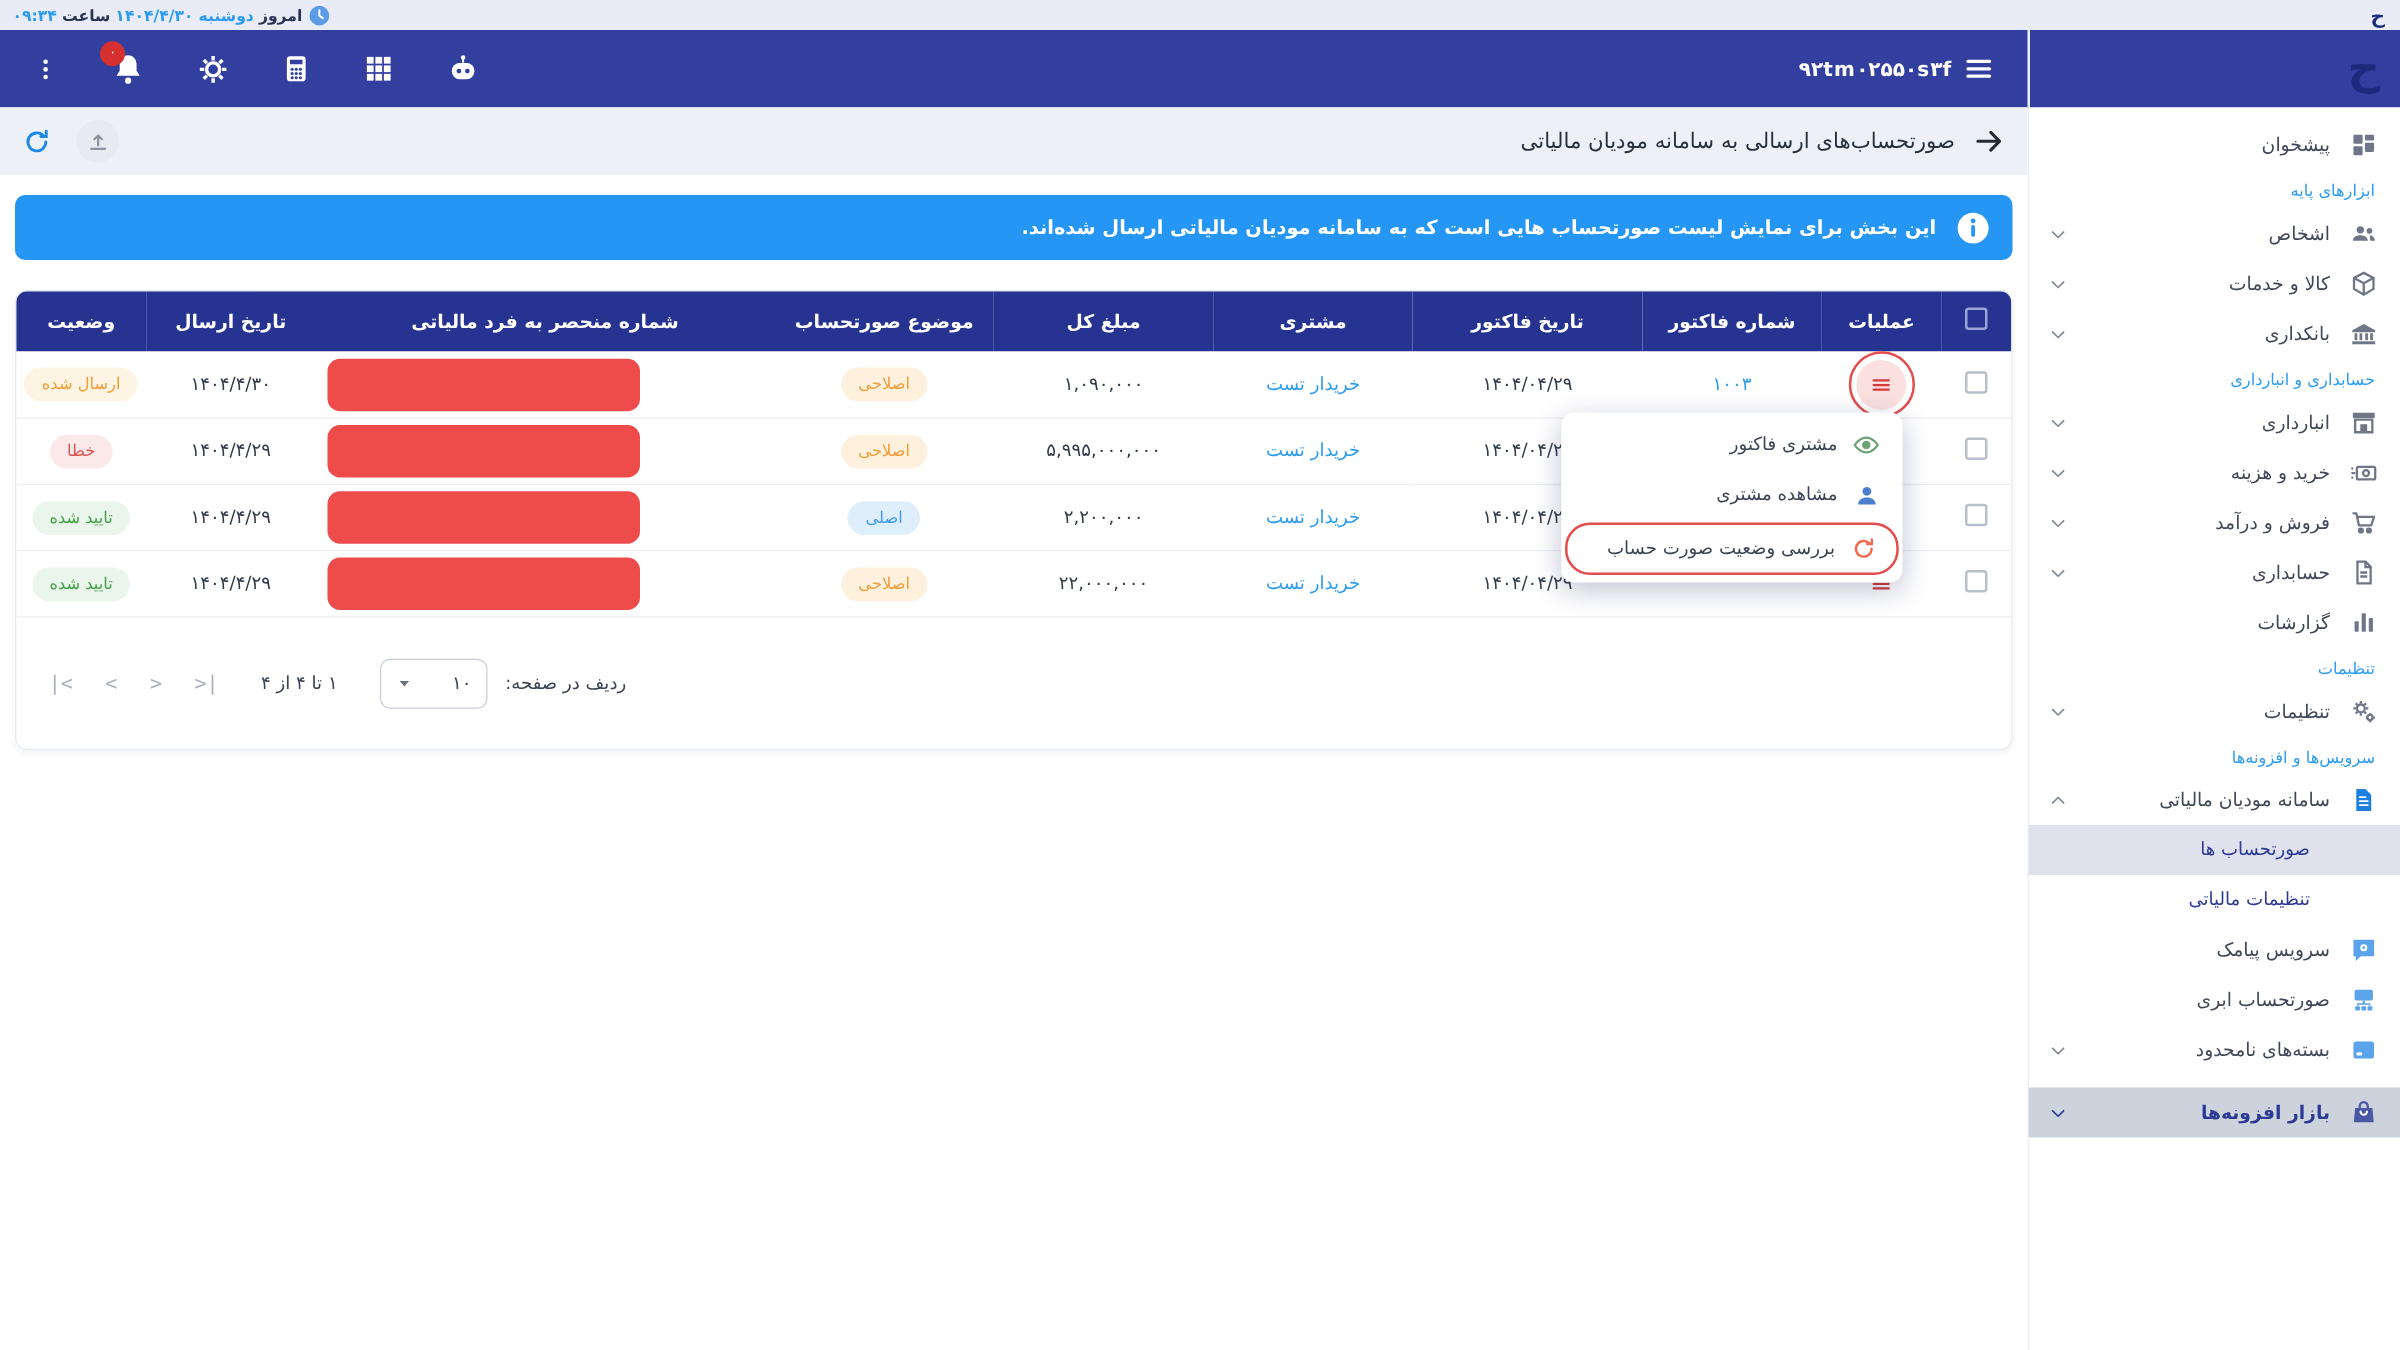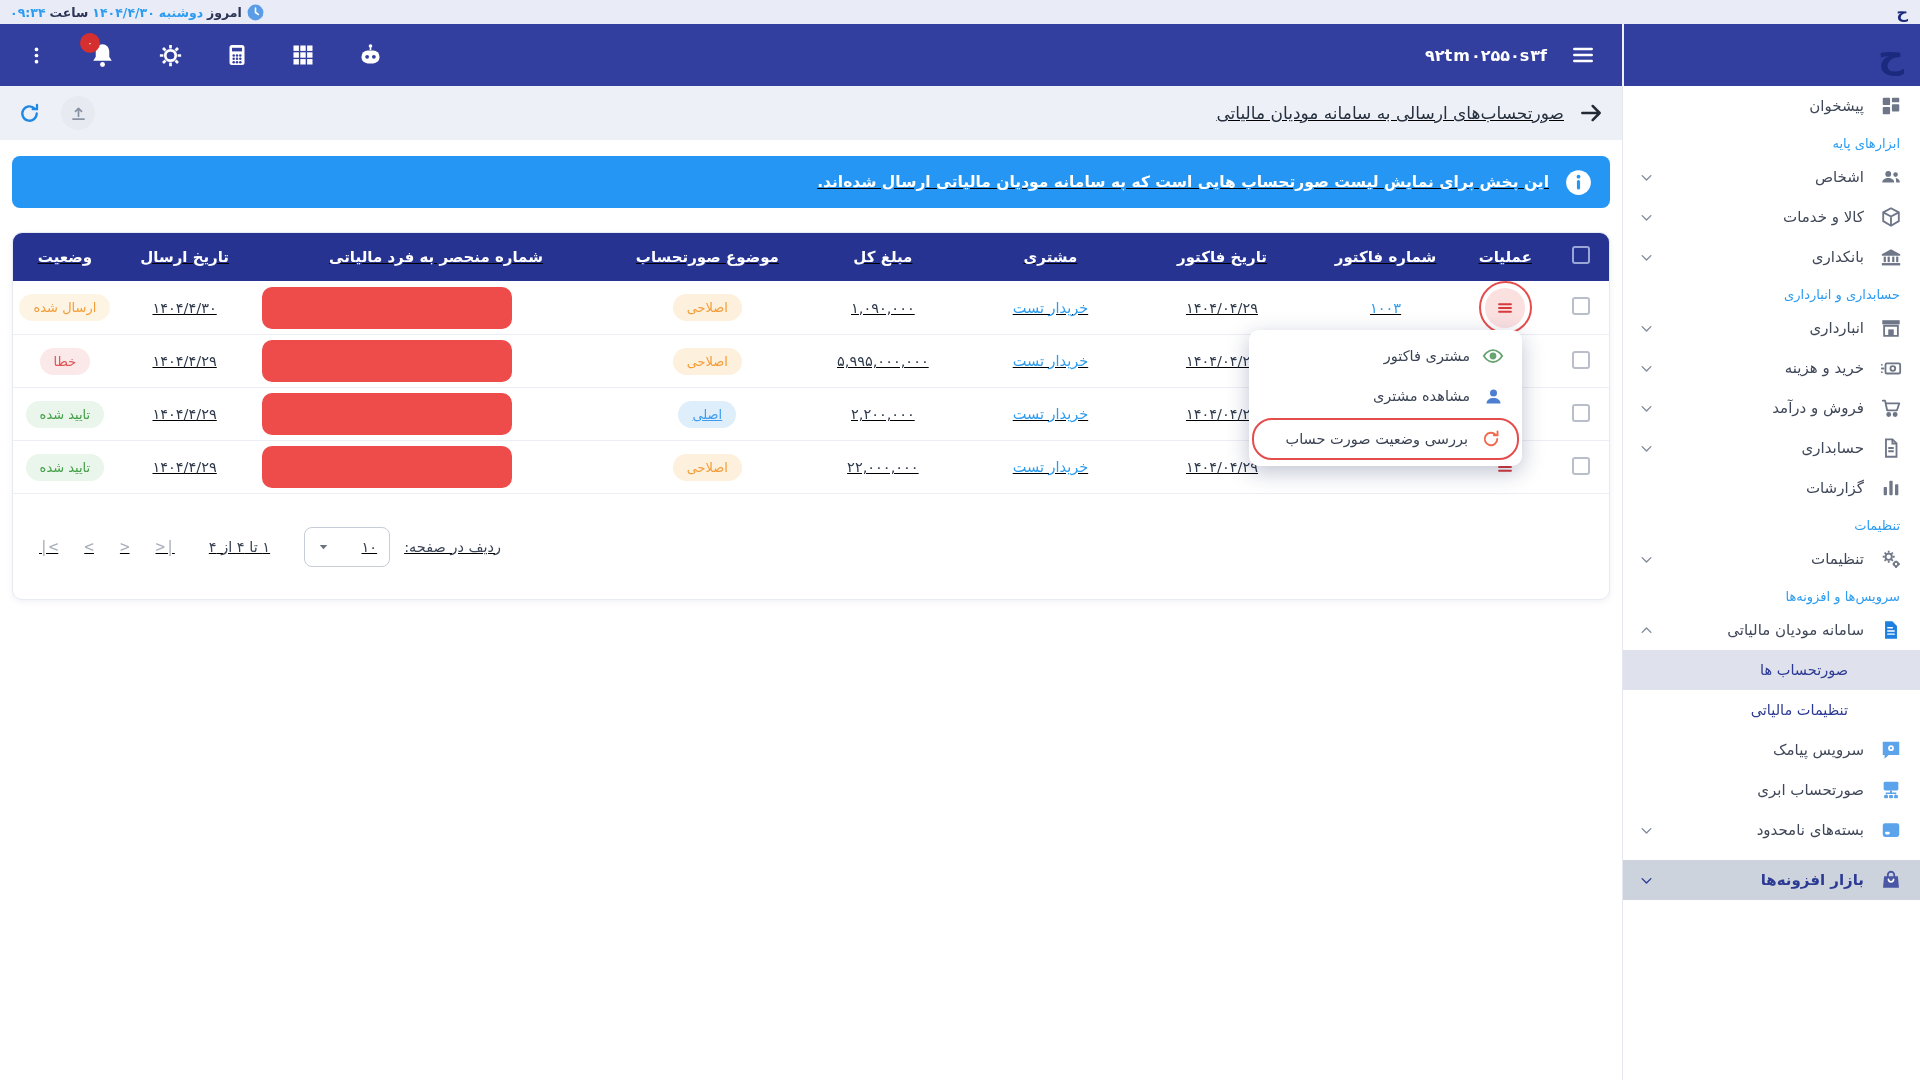--- a/index.html
+++ b/index.html
@@ -12,31 +12,31 @@
   .datetime{position:absolute;left:10px;top:0;height:100%;display:flex;align-items:center;gap:4px;font-size:12.5px;font-weight:600;}
   .dt-dark{color:#2b3454;}
   .dt-blue{color:#2d9cf0;}
   .brand-mini{position:absolute;right:12px;top:0;height:100%;display:flex;align-items:center;color:#1b2a7d;font-weight:700;font-size:16px;}
 
   
   .navrow{height:62px;display:flex;background:#333f9f;}
   .sidebar-head{width:298px;position:relative;border-left:2px solid #eef0f8;}
   .brand-big{position:absolute;right:16px;top:50%;transform:translateY(-50%);color:#1b2a7d;font-weight:700;font-size:36px;line-height:1;}
   .navbar{flex:1;display:flex;align-items:center;justify-content:space-between;padding:0 26px;color:#fff;}
-  .nav-right{display:flex;align-items:center;gap:22px;}
+  .nav-right{display:flex;align-items:center;gap:8px;}
   .workspace{font-size:16px;font-weight:600;letter-spacing:1px;}
   .nav-icons{display:flex;align-items:center;gap:42px;color:#fff;}
   .nav-icons .nico{display:flex;align-items:center;justify-content:center;cursor:pointer;}
   .bell-wrap{position:relative;}
   .bell-badge{position:absolute;top:-9px;left:-9px;width:20px;height:20px;border-radius:50%;background:#d62f2f;color:#fff;font-size:10px;display:flex;align-items:center;justify-content:center;}
 
   
   .cols{display:flex;height:994px;}
-  .sidebar{width:298px;background:#fff;border-left:1px solid #e4e7ee;}
-  .main{flex:1;background:#fff;position:relative;text-decoration:underline;}
+  .sidebar{width:298px;background:#fff;border-left:1px solid #e4e7ee;padding-top:10px;}
+  .main{flex:1;background:#fff;position:relative;}
 
   
   .sb-item{display:flex;align-items:center;height:40px;padding:0 16px 0 16px;font-size:15px;color:#3f4758;cursor:pointer;}
   .sb-icon{width:26px;height:24px;margin-left:14px;display:flex;align-items:center;justify-content:center;flex:none;}
   .tone-gray{color:#6e7687;}
   .tone-lightblue{color:#5ba3ea;}
   .tone-brightblue{color:#1d7fe0;}
   .tone-navy{color:#4a57a5;}
   .sb-label{flex:1;text-align:right;white-space:nowrap;overflow:hidden;}
   .sb-chev{color:#818a99;display:flex;align-items:center;}

